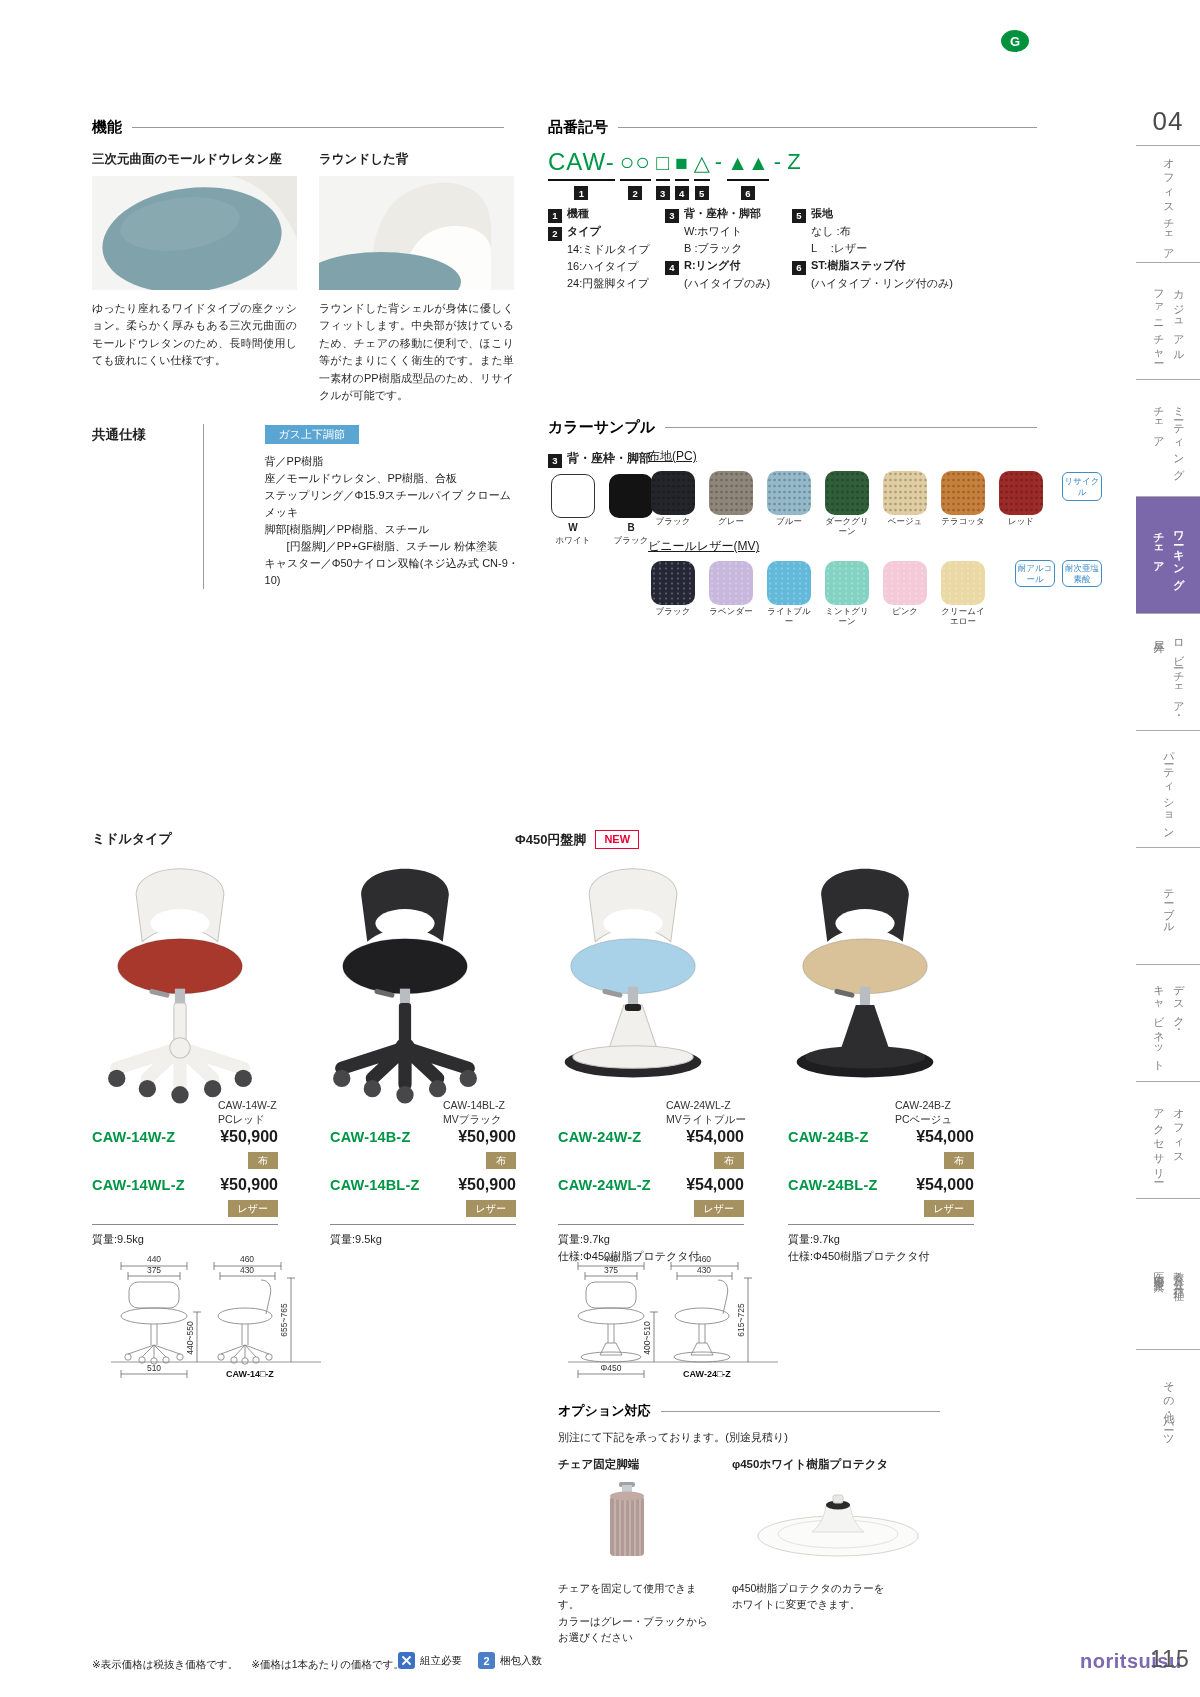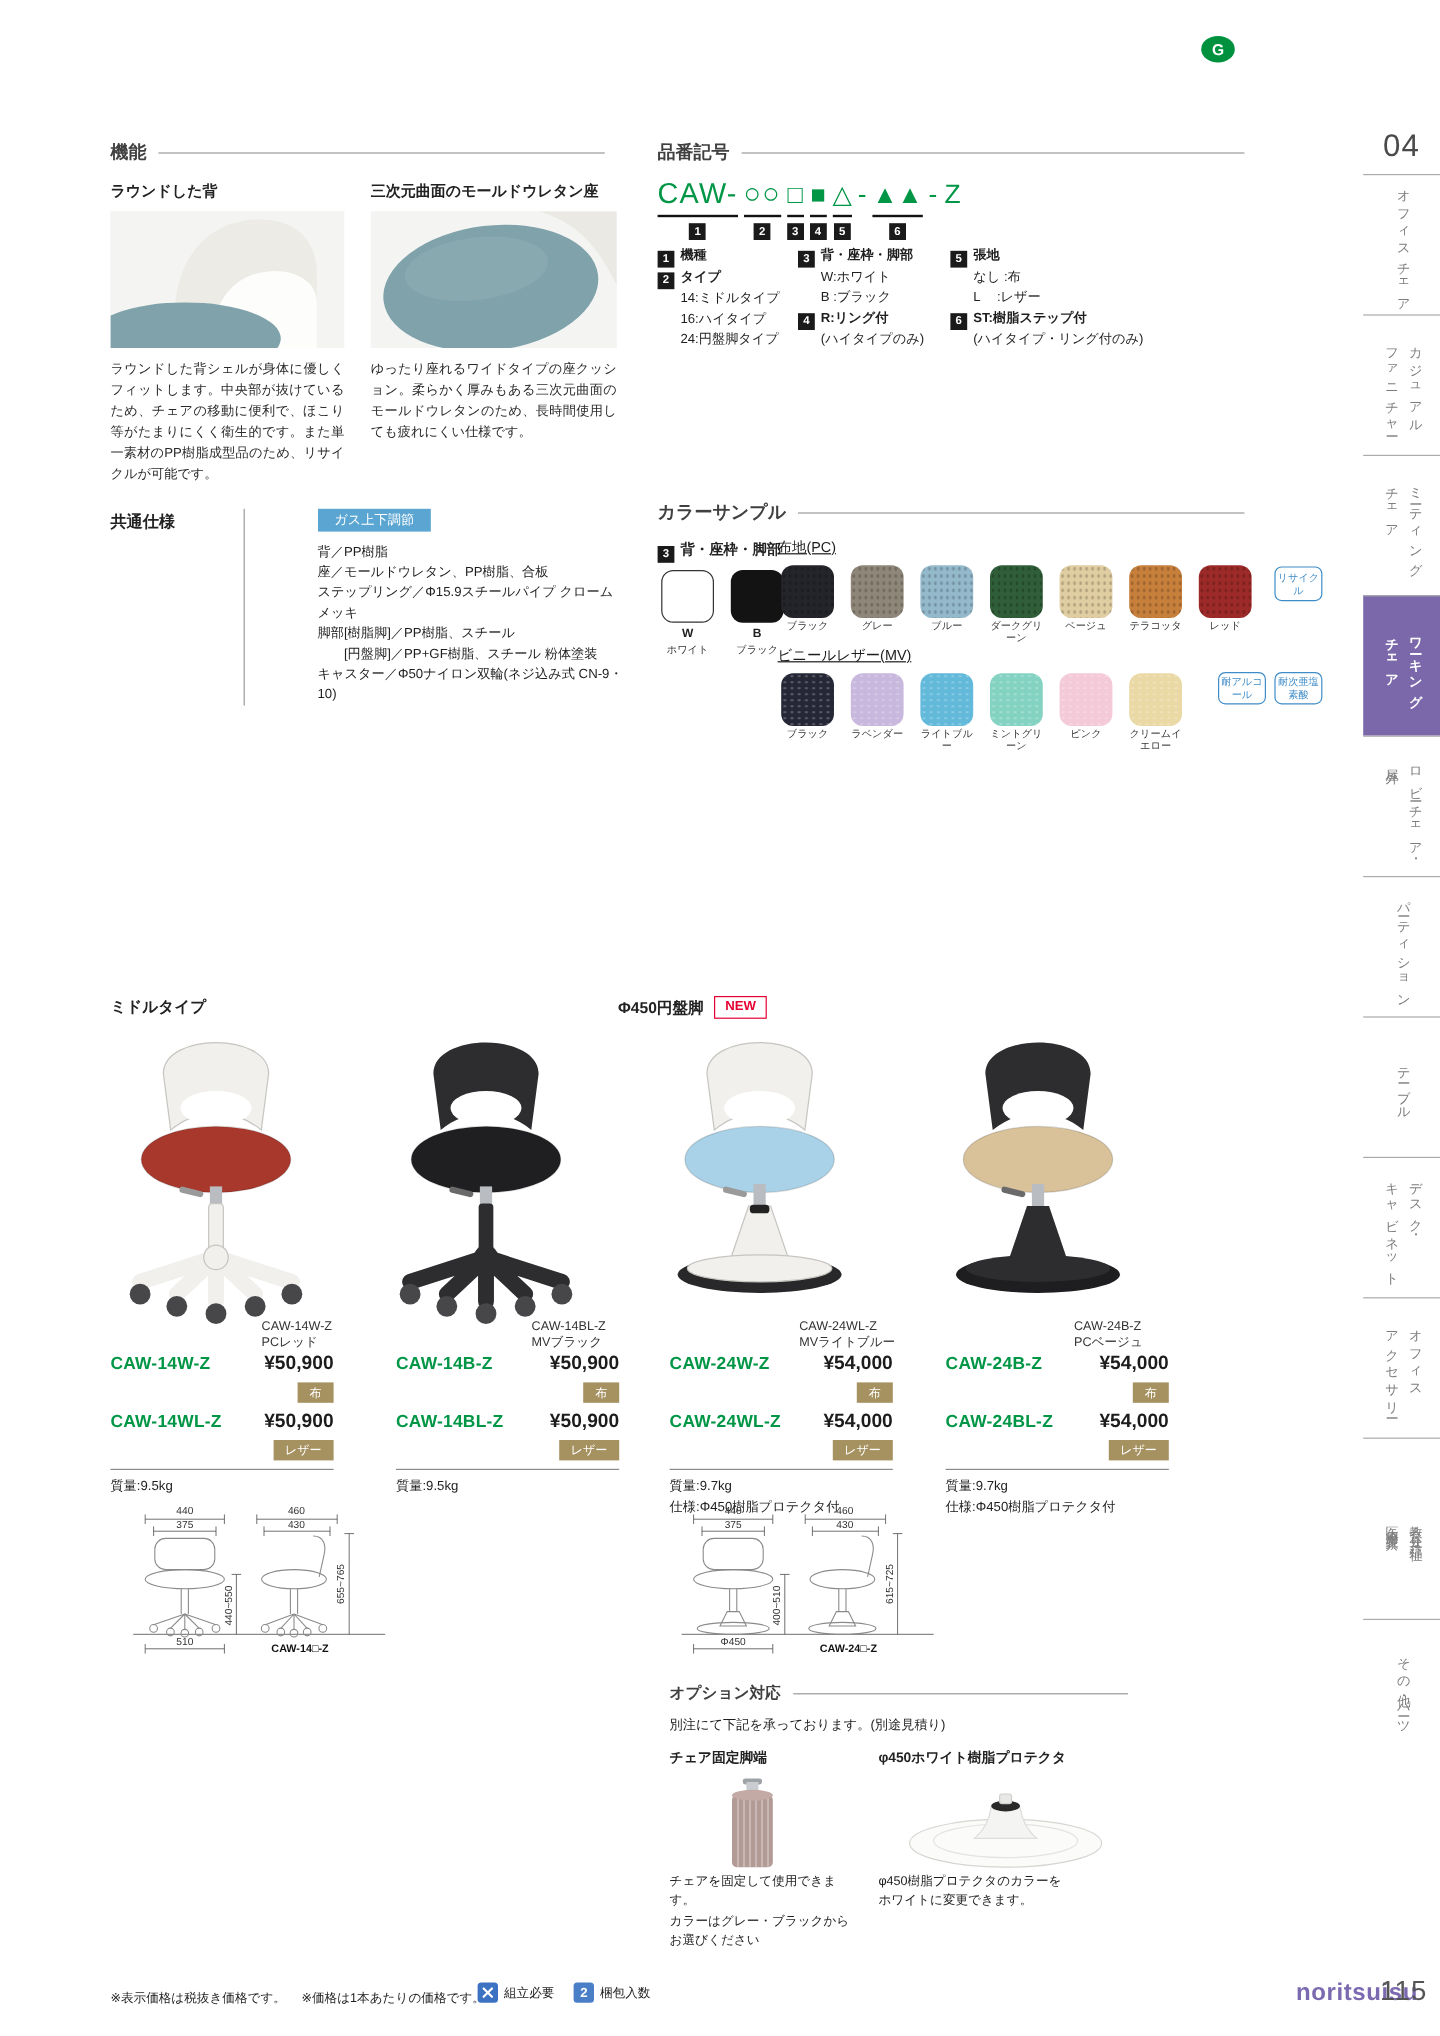--- a/index.html
+++ b/index.html
@@ -1,20 +1,20 @@
 <!DOCTYPE html>
 <html><head>
 <meta charset="utf-8">
 <style>
   html,body{margin:0;padding:0;background:#fff;}
   .page{position:relative;width:1200px;height:1697px;background:#fff;overflow:hidden;
         font-family:"Liberation Sans","DejaVu Sans",sans-serif;color:#222;}
 
   
-  .sec-title{display:flex;align-items:center;gap:10px;font-size:15px;font-weight:bold;color:#404040;}
+  .sec-title{display:flex;align-items:center;gap:10px;font-size:15px;font-weight:bold;color:#000000;}
   .sec-title .rule{flex:1;height:1px;background:#9a9a9a;}
   .abs{position:absolute;}
   .numbox{display:inline-flex;align-items:center;justify-content:center;width:14px;height:14px;
           background:#1a1a1a;color:#fff;font-size:9.5px;font-weight:bold;flex:0 0 auto;}
   .numbox.inline{display:inline-block;text-align:center;line-height:14px;margin-right:5px;vertical-align:-2px;}
 
   
   .feat-cols{display:flex;gap:22px;margin-top:14px;}
   .feat{flex:1;}
   .feat-sub{font-size:12.5px;font-weight:bold;margin-bottom:8px;}
@@ -79,21 +79,21 @@
   .chair.light svg .framepart{stroke:#c6c5c0;stroke-width:1;}
 
   
   .diagram text{font-family:"Liberation Sans","DejaVu Sans",sans-serif;}
 
   
   .opt-note{font-size:11px;margin-top:10px;color:#1e1e1e;}
   .opt-items{display:flex;gap:24px;margin-top:12px;}
   .opt-name{font-size:11.5px;font-weight:bold;}
   .opt-img{height:88px;display:flex;align-items:flex-end;}
-  .opt-desc{font-size:10.5px;line-height:1.55;white-space:pre-line;margin-top:0;color:#1e1e1e;}
+  .opt-desc{font-size:10.5px;line-height:1.55;white-space:pre-line;margin-top:20px;color:#1e1e1e;}
 
   
   .foot-notes{font-size:10.5px;color:#1e1e1e;}
   .foot-badge{display:flex;align-items:center;gap:5px;font-size:10.5px;color:#1e1e1e;}
   .icon-assembly{width:17px;height:17px;border-radius:3px;background:#3d72c2;display:flex;align-items:center;justify-content:center;}
   .icon-packing{width:17px;height:17px;border-radius:3px;background:#4a7ec6;color:#fff;font-size:11px;font-weight:bold;
       display:flex;align-items:center;justify-content:center;}
   .brand-word{font-size:20px;font-weight:600;color:#7b6ab0;letter-spacing:.5px;}
   .page-num{font-size:23px;color:#555;font-weight:300;letter-spacing:1px;}
   .brand-mark{position:absolute;left:1001px;top:30px;width:28px;height:22px;border-radius:50%;
@@ -119,42 +119,42 @@
 
   <div class="brand-mark">G</div>
 
   <section class="abs" style="left:92px;top:118px;width:412px;">
     <div class="sec-title">
         <span>機能</span>
         <span class="rule"></span>
       </div>
     <div class="feat-cols">
       <div class="feat">
+        <div class="feat-sub">三次元曲面のモールドウレタン座</div>
+        <div class="feat-img">
+          <svg width="205" height="114" viewBox="0 0 205 114">
+            <rect width="205" height="114" fill="#f4f4f2"></rect>
+            <path d="M140,0 L205,0 L205,62 C186,22 166,8 140,0 Z" fill="#eae9e3"></path>
+            <ellipse cx="100" cy="64" rx="90" ry="52" fill="#7fa2ab" transform="rotate(-7 100 64)"></ellipse>
+            <ellipse cx="88" cy="48" rx="60" ry="26" fill="rgba(255,255,255,.08)" transform="rotate(-7 88 48)"></ellipse>
+          </svg>
+        </div>
+        <p class="feat-text">ゆったり座れるワイドタイプの座クッション。柔らかく厚みもある三次元曲面のモールドウレタンのため、長時間使用しても疲れにくい仕様です。</p>
+      </div>
+      <div class="feat">
         <div class="feat-sub">ラウンドした背</div>
         <div class="feat-img">
           <svg width="195" height="114" viewBox="0 0 195 114">
             <rect width="195" height="114" fill="#f4f4f2"></rect>
             <path d="M55,114 C46,52 72,10 120,7 C154,5 172,24 172,52 L172,114 Z" fill="#ecebe5"></path>
             <path d="M83,114 C85,72 104,52 134,50 C156,49 172,60 172,76 L172,114 Z" fill="#fdfdfc"></path>
             <ellipse cx="62" cy="106" rx="80" ry="30" fill="#7fa2ab"></ellipse>
           </svg>
         </div>
         <p class="feat-text">ラウンドした背シェルが身体に優しくフィットします。中央部が抜けているため、チェアの移動に便利で、ほこり等がたまりにくく衛生的です。また単一素材のPP樹脂成型品のため、リサイクルが可能です。</p>
-      </div>
-      <div class="feat">
-        <div class="feat-sub">三次元曲面のモールドウレタン座</div>
-        <div class="feat-img">
-          <svg width="205" height="114" viewBox="0 0 205 114">
-            <rect width="205" height="114" fill="#f4f4f2"></rect>
-            <path d="M140,0 L205,0 L205,62 C186,22 166,8 140,0 Z" fill="#eae9e3"></path>
-            <ellipse cx="100" cy="64" rx="90" ry="52" fill="#7fa2ab" transform="rotate(-7 100 64)"></ellipse>
-            <ellipse cx="88" cy="48" rx="60" ry="26" fill="rgba(255,255,255,.08)" transform="rotate(-7 88 48)"></ellipse>
-          </svg>
-        </div>
-        <p class="feat-text">ゆったり座れるワイドタイプの座クッション。柔らかく厚みもある三次元曲面のモールドウレタンのため、長時間使用しても疲れにくい仕様です。</p>
       </div>
     </div>
   </section>
 
   <section class="abs" style="left:548px;top:118px;width:489px;">
     <div class="sec-title">
         <span>品番記号</span>
         <span class="rule"></span>
       </div>
     <div class="code-row">

